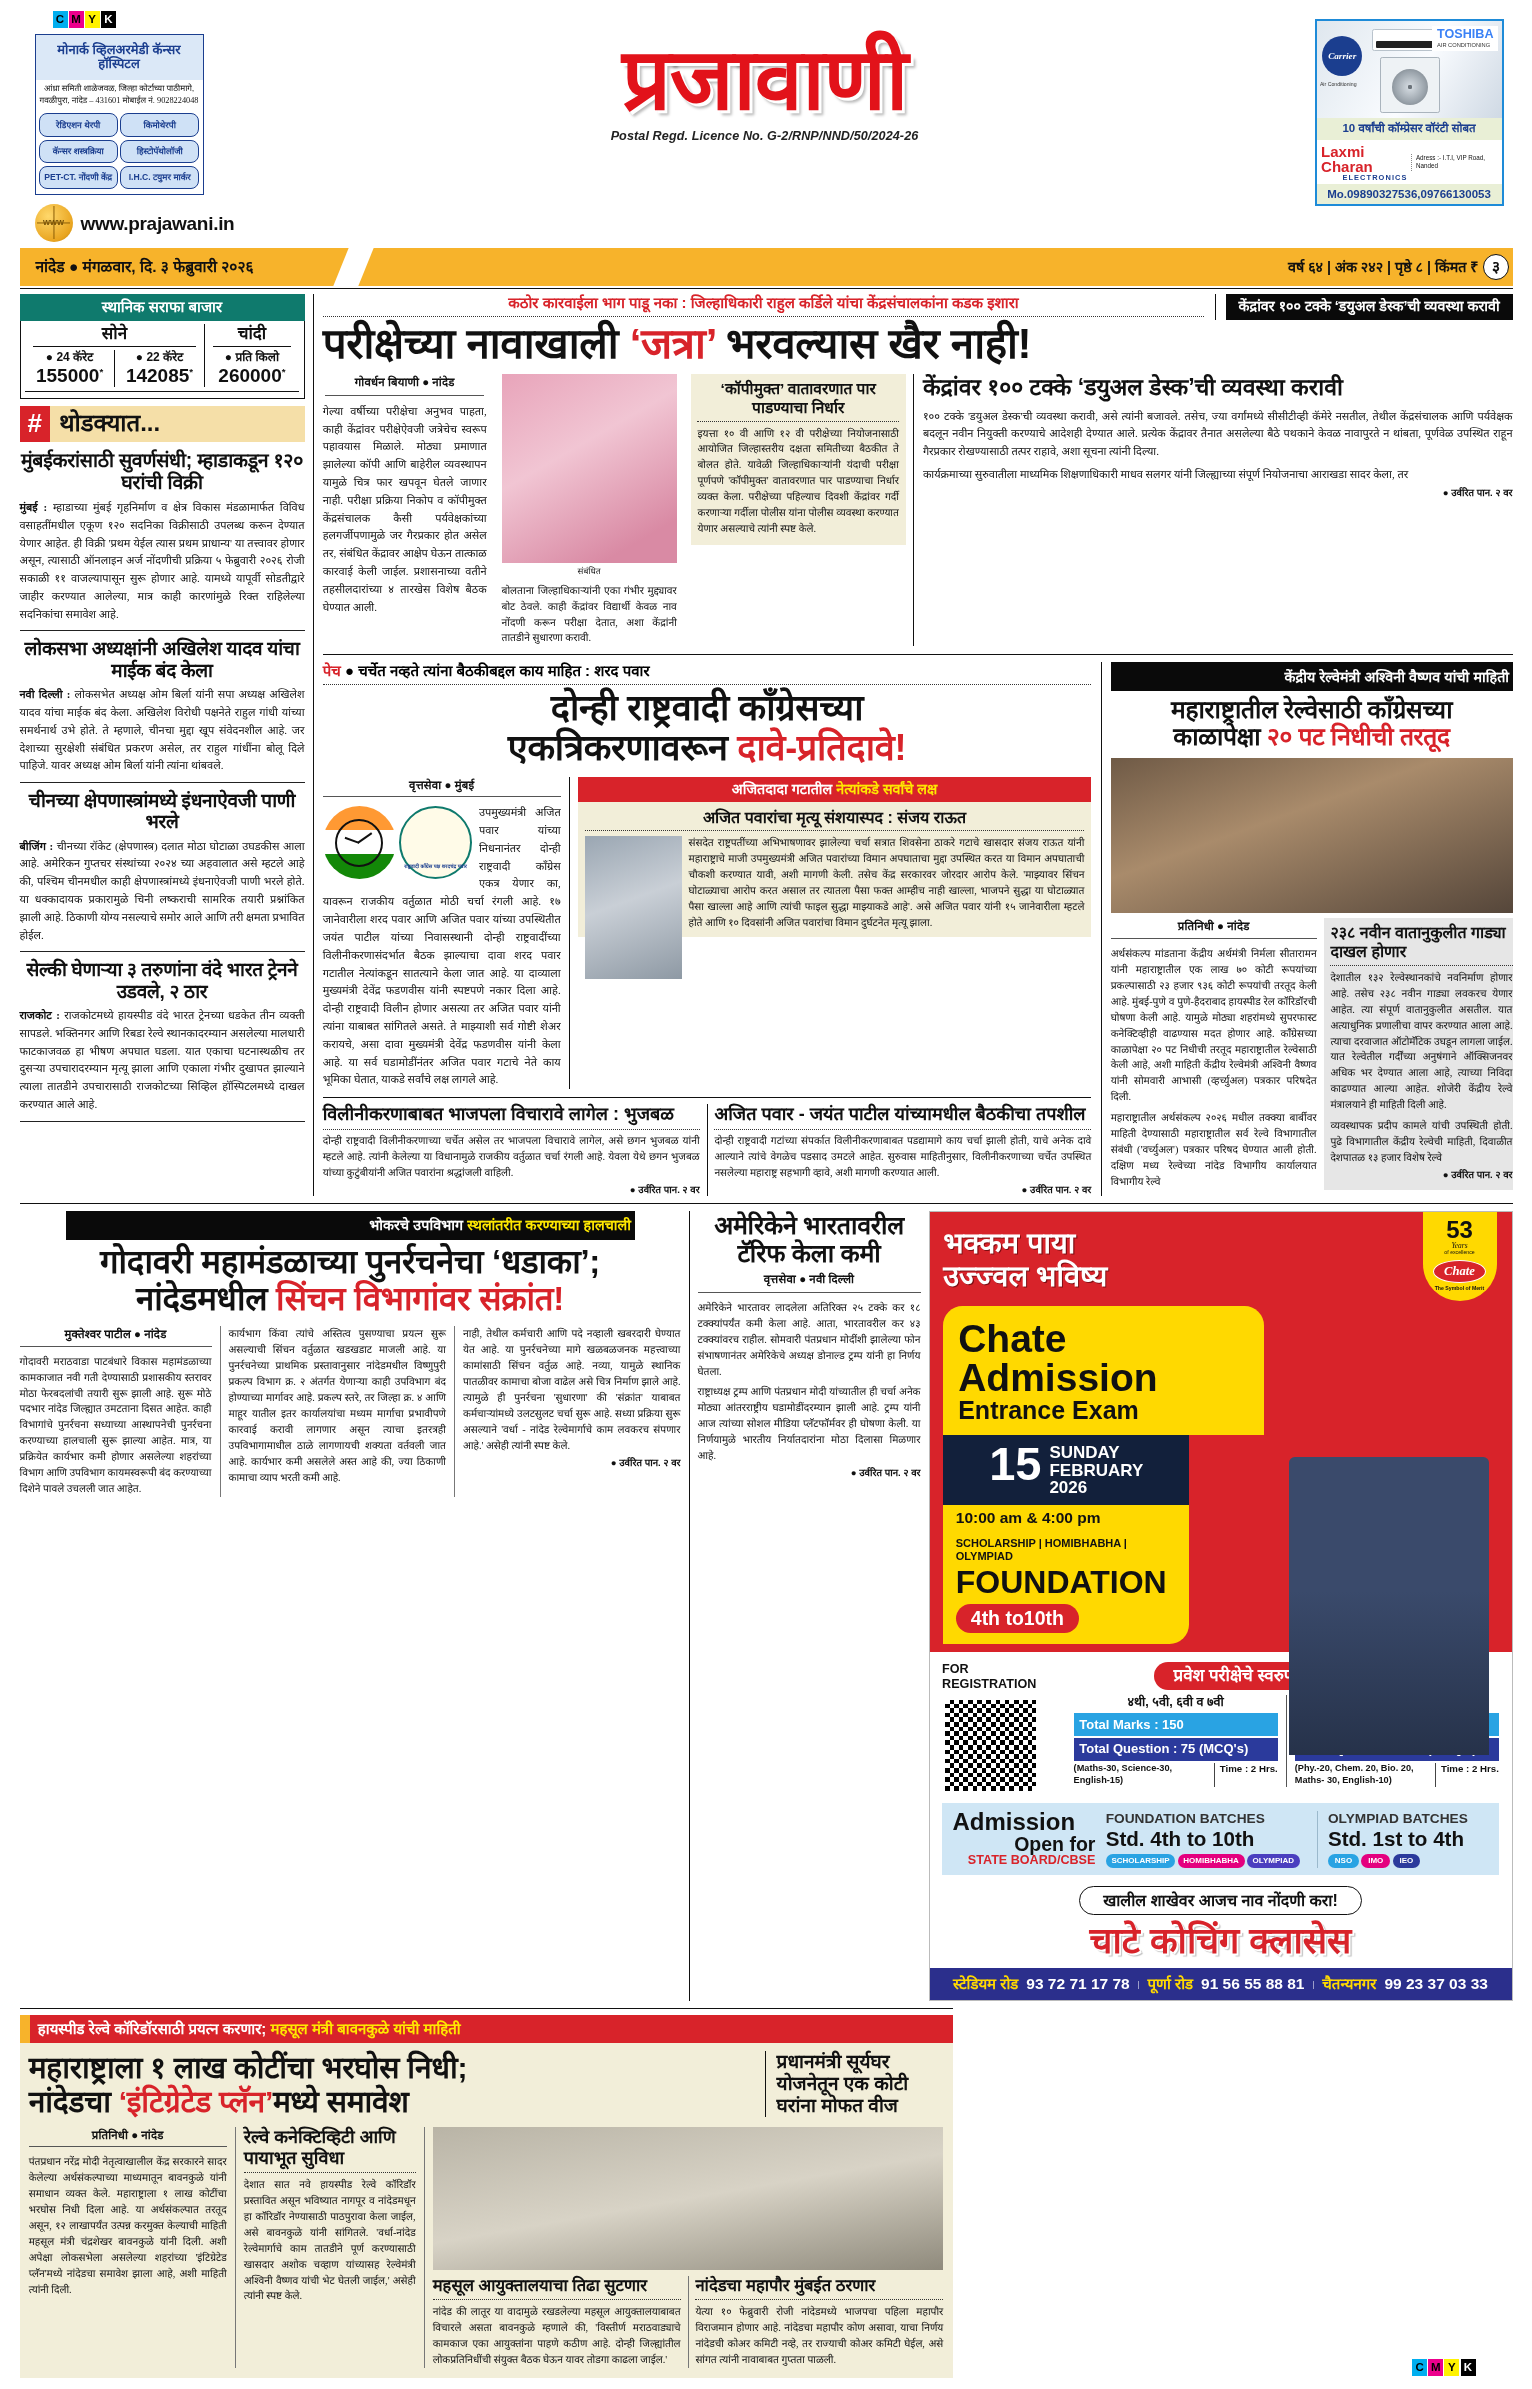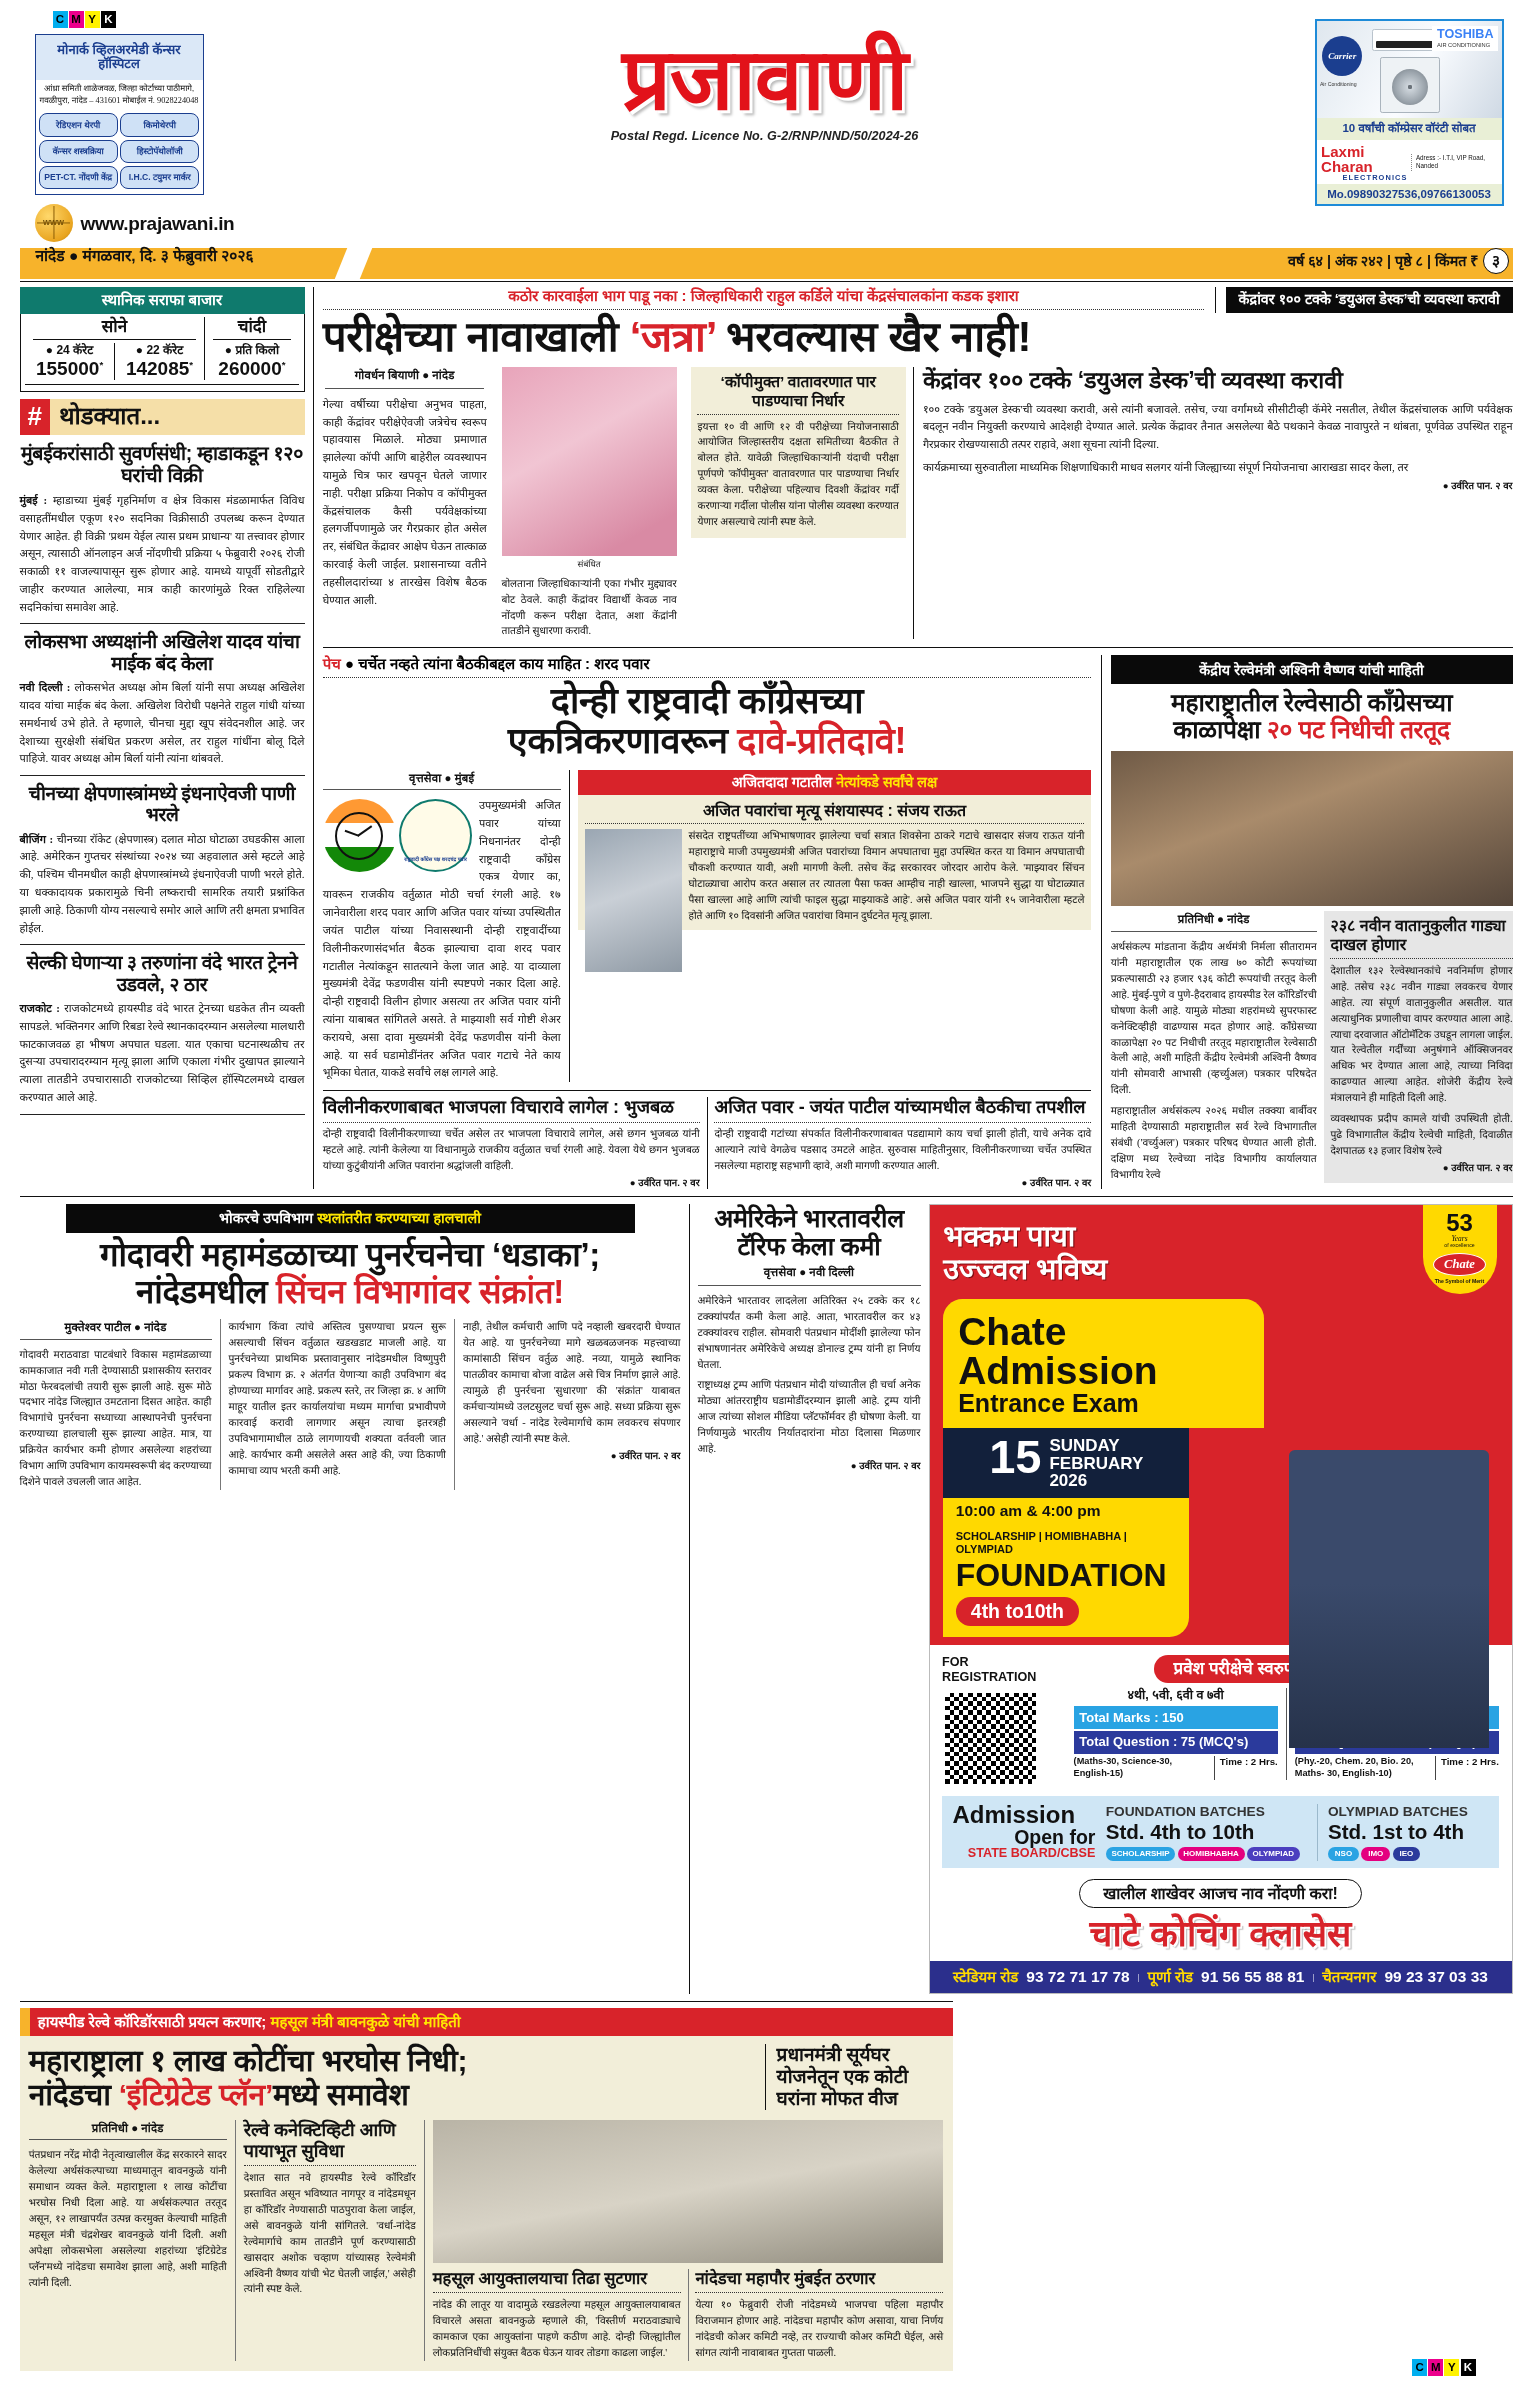--- a/index.html
+++ b/index.html
@@ -35,21 +35,21 @@
     color: #111;
     font-family: "Liberation Serif", "DejaVu Serif", serif;
   }
   .body-text.sm { font-size: 10.3px; line-height: 1.55; }
   .byline {
     font-size: 11.5px; font-weight: bold; text-align: center;
     font-family: "Liberation Serif", serif; color: #111; letter-spacing: 0.2px;
   }
   .kicker-black {
     background: #0a0a0a; color: #fff; font-weight: bold;
-    font-size: 14.3px; text-align: center; padding: 4.6px 3.4px 5.2px;
+    font-size: 14.3px; text-align: right; padding: 4.6px 3.4px 5.2px;
     font-family: "Liberation Sans", sans-serif; letter-spacing: 0.1px;
   }
   .kicker-red {
     background: #d8232a; color: #fff; font-weight: bold;
     font-size: 14.3px; text-align: center; padding: 4.6px 3.4px 5.2px;
     font-family: "Liberation Sans", sans-serif;
   }
   .headline {
     font-weight: bold; color: #111; text-align: center;
     font-family: "Liberation Sans", "DejaVu Sans", sans-serif;
@@ -149,21 +149,21 @@
     background:#e9efd6; text-align:center; padding:4px 1.1px;
     font:bold 11.5px/1.2 "Liberation Sans",sans-serif; color:#1b3e8f;
   }
   .ac-brandrow{display:flex; align-items:center; gap:3.4px; padding:3.4px 4.6px; background:#fff;}
   .ac-brand{font:bold 15px/1 "Liberation Sans",sans-serif;color:#d8232a;}
   .ac-brand small{display:block;font-size:7.4px;color:#1b3e8f;letter-spacing:1.1px;text-align:right;}
   .ac-addr{font:6.3px/1.3 "Liberation Sans",sans-serif;color:#111;border-left:0.6px dotted #888;padding-left:4px;}
   .ac-mob{background:#e9efd6;text-align:center;font:bold 11.5px/1.3 "Liberation Sans",sans-serif;color:#1b3e8f;padding:2.3px;}
 
   .dateline-bar{
-    position:relative; height:31px; background:#f7b32b; display:flex; align-items:flex-start;
+    position:relative; height:38px; background:#f7b32b; display:flex; align-items:center;
   }
   .dateline-bar .slash{
     position:absolute; left:321px; top:0; width:25px; height:100%;
     background:#fff; transform:skewX(-22deg);
   }
   .dl-left{
     font:bold 15.5px/1 "Liberation Sans",sans-serif; color:#111; padding-left:16px; z-index:2;
   }
   .dl-right{
     margin-left:auto; display:flex; align-items:center; gap:0; padding-right:3.4px;

